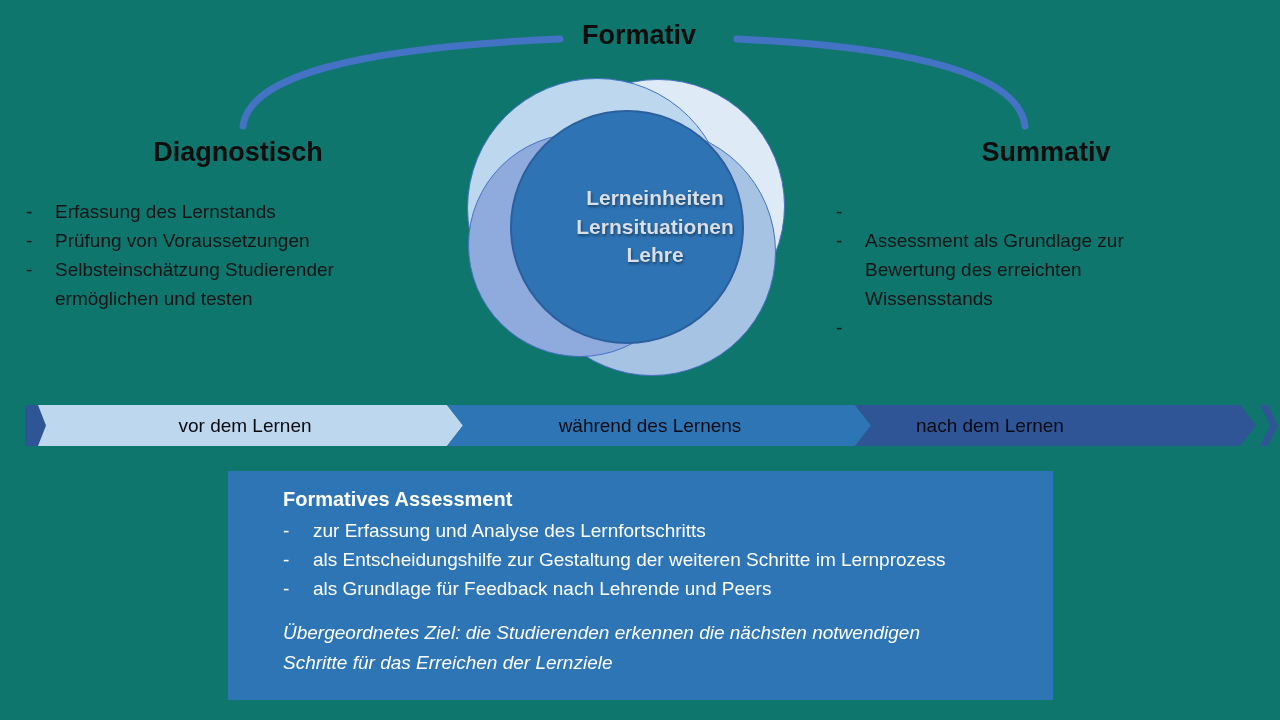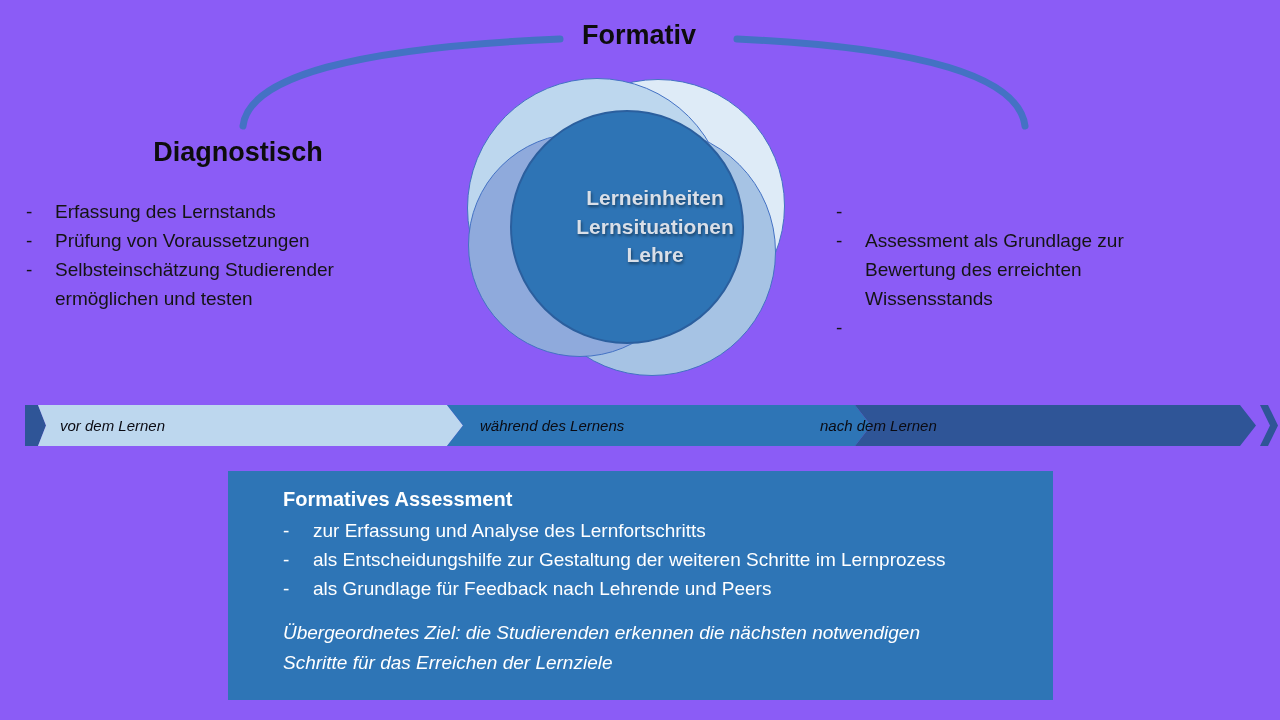--- a/index.html
+++ b/index.html
@@ -1,17 +1,17 @@
 <!DOCTYPE html>
 <html><head>
 <meta charset="utf-8">
 <style>
   html,body{margin:0;padding:0;background:#ffffff;}
   .canvas{
-    position:relative;width:1280px;height:720px;background:#8b5cf6;
+    position:relative;width:1280px;height:720px;background:#0f766e;
     font-family:"Liberation Sans", sans-serif;color:#1a1a1a;overflow:hidden;
   }
   .abs{position:absolute;}
   svg.overlay{position:absolute;left:0;top:0;width:1280px;height:720px;}
 
   
   .main-title{top:20px;left:489px;width:300px;text-align:center;
     font-size:27px;font-weight:bold;color:#0d0d0d;}
   .col-heading{top:137px;width:300px;text-align:center;
     font-size:27px;font-weight:bold;color:#0d0d0d;}
@@ -31,21 +31,21 @@
   .c-tr{left:531px;top:79px;width:254px;height:254px;background:#DEEBF7;border:1.5px solid #4472C4;}
   .c-tl{left:467px;top:78px;width:260px;height:260px;background:#BDD7EE;border:1.5px solid #4472C4;}
   .c-br{left:528px;top:128px;width:248px;height:248px;background:#A6C3E4;border:1.5px solid #4472C4;}
   .c-bl{left:468px;top:133px;width:224px;height:224px;background:#8FAADC;border:1.5px solid #4472C4;}
   .c-main{left:510px;top:110px;width:234px;height:234px;background:#2E74B5;border:2px solid #2B5F9E;}
   .venn-label{left:538px;top:110px;width:234px;height:234px;display:flex;align-items:center;justify-content:center;
     text-align:center;font-size:21px;font-weight:bold;color:#D9DFE8;line-height:1.35;white-space:pre-line;
     text-shadow:1px 2px 3px rgba(0,0,0,0.45);}
 
   
-  .seg-label{top:412px;height:27px;line-height:27px;text-align:left;font-size:15px;color:#0a0a12;font-style:italic;}
+  .seg-label{top:412px;height:27px;line-height:27px;text-align:center;font-size:19px;color:#0a0a12;}
   .seg-label.s1{left:60px;width:370px;}
   .seg-label.s2{left:480px;width:340px;}
   .seg-label.s3{left:820px;width:340px;}
 
   
   .bottom-box{left:228px;top:471px;width:825px;height:229px;background:#2E75B6;
     box-sizing:border-box;padding:13px 20px 4px 55px;color:#ffffff;}
   .bottom-box .box-heading{font-size:20px;font-weight:bold;line-height:30px;margin-bottom:2px;}
   .bottom-box .blist{position:static;font-size:19px;line-height:29px;color:#ffffff;}
   .bottom-box .brow .dash{width:30px;flex:0 0 30px;}
@@ -79,20 +79,21 @@
       <span class="dash">-</span>
       <span class="btext">Prüfung von Voraussetzungen</span>
     </div>
     <div class="brow">
       <span class="dash">-</span>
       <span class="btext">Selbsteinschätzung Studierender
 ermöglichen und testen</span>
     </div>
   </div>
 
+  <div class="abs col-heading right">Summativ</div>
   <div class="abs blist right-list">
     <div class="brow">
       <span class="dash">-</span>
     </div>
     <div class="brow">
       <span class="dash">-</span>
       <span class="btext">Assessment als Grundlage zur
 Bewertung des erreichten
 Wissensstands</span>
     </div>

